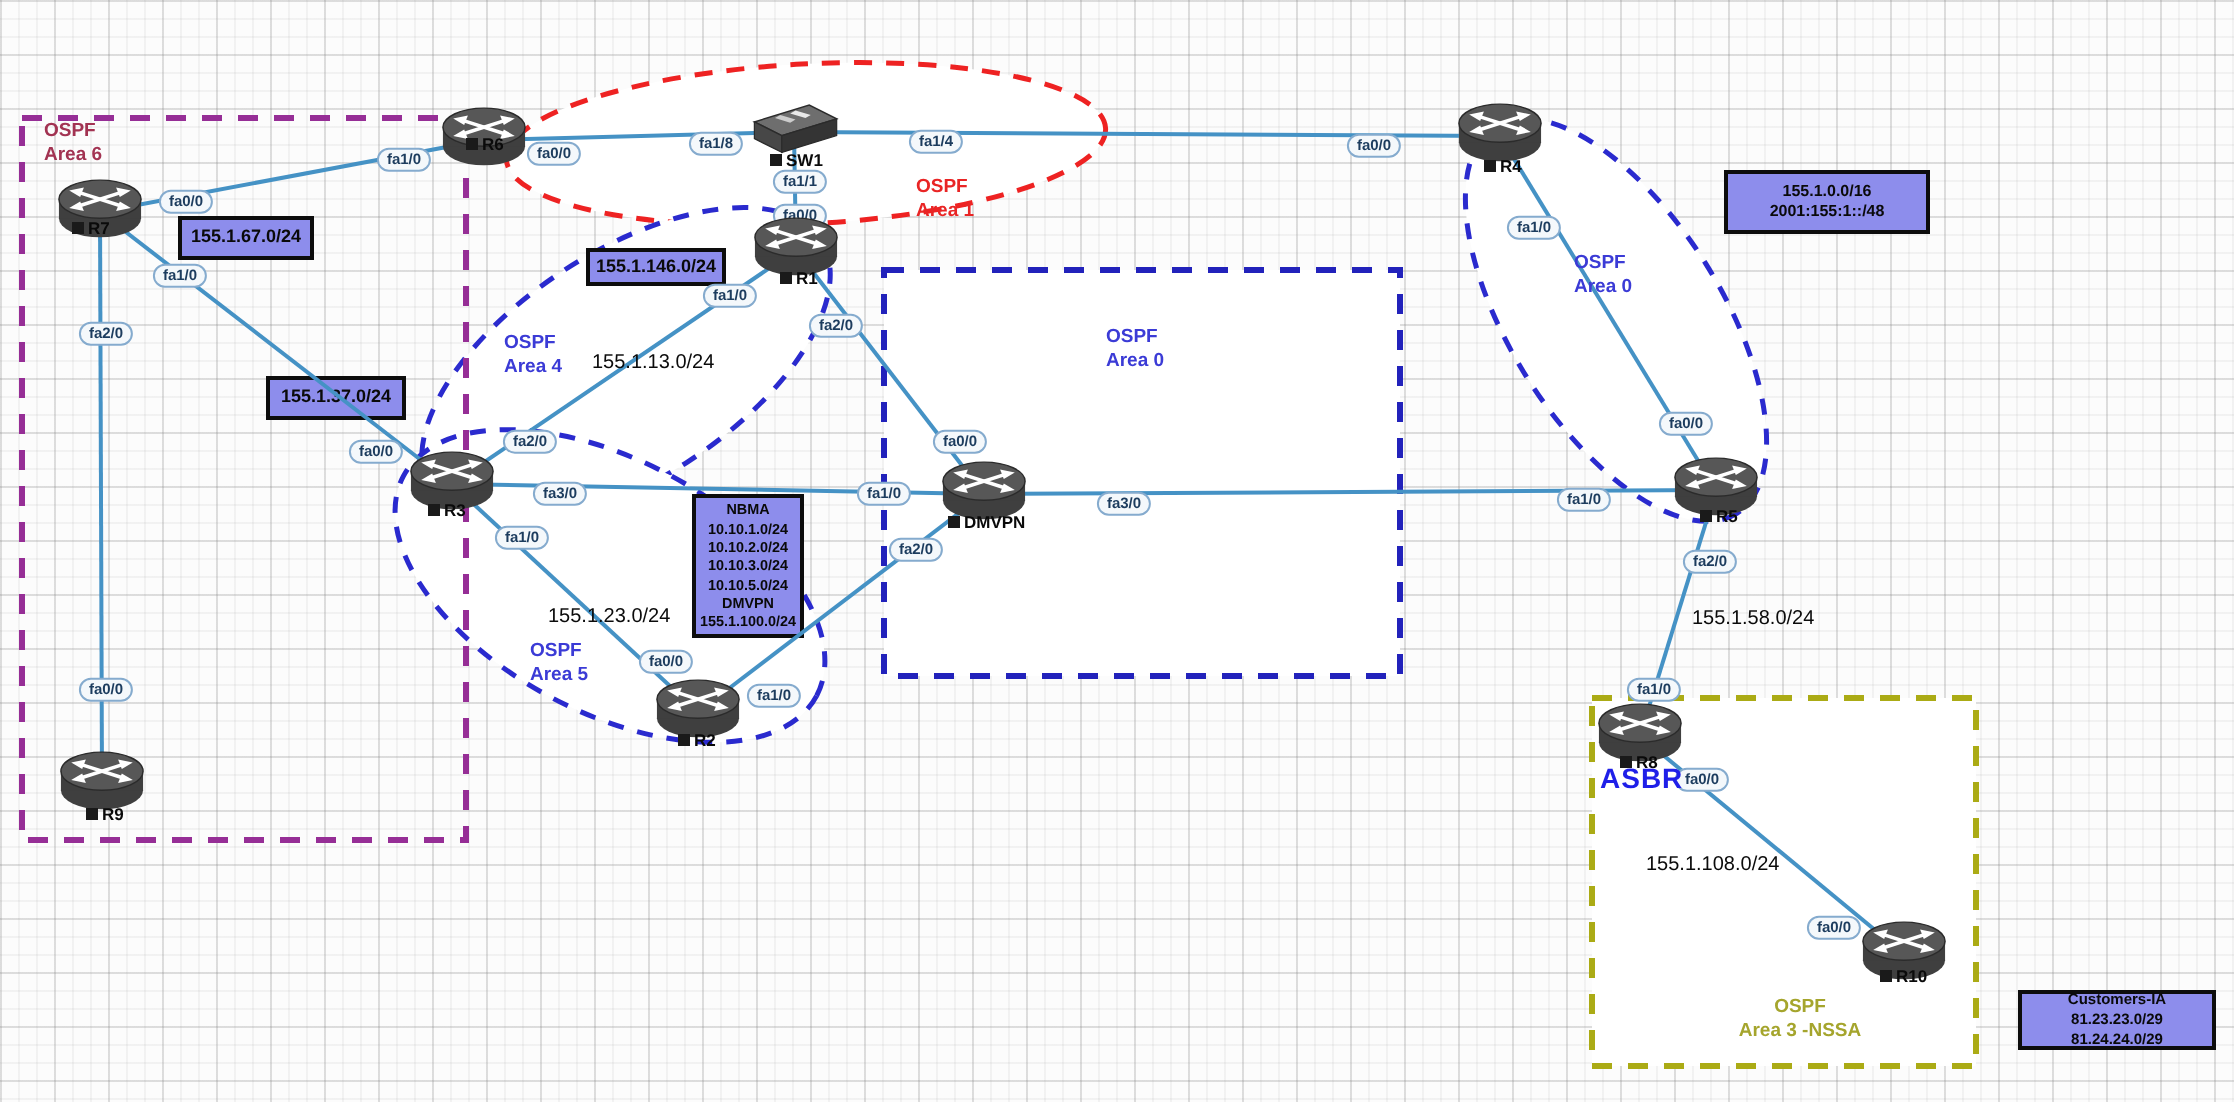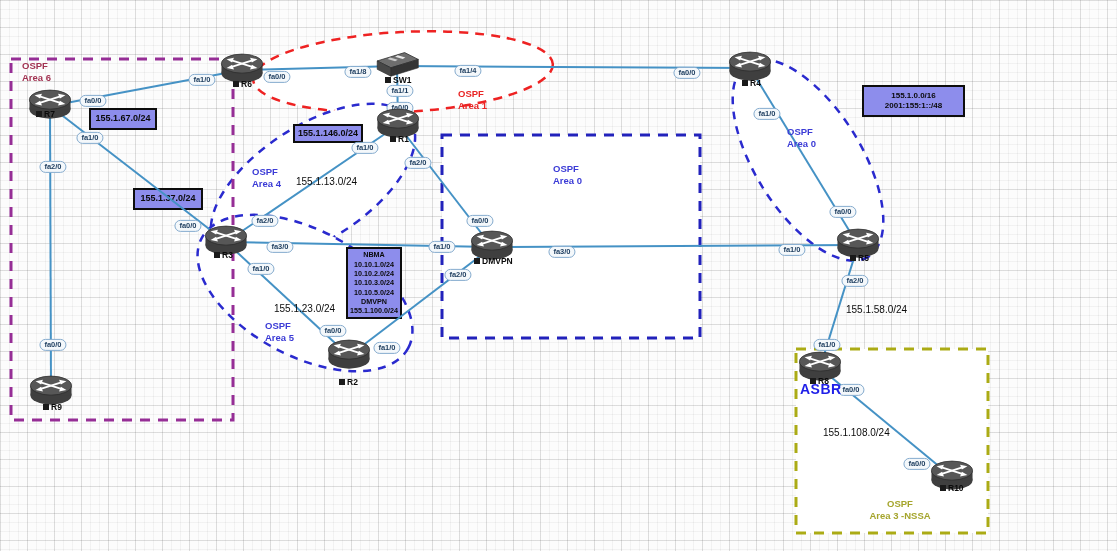--- a/index.html
+++ b/index.html
@@ -100,20 +100,25 @@
       </div>
       <div class="note net" style="left: 346px; top: 207px; width: 56px; height: 72px; font-size: 7.2px;">
         <div>NBMA</div>
         <div>10.10.1.0/24</div>
         <div>10.10.2.0/24</div>
         <div>10.10.3.0/24</div>
         <div>10.10.5.0/24</div>
         <div>DMVPN</div>
         <div>155.1.100.0/24</div>
       </div>
+      <div class="note net" style="left: 1009px; top: 455px; width: 99px; height: 30px; font-size: 7.5px;">
+        <div>Customers-IA</div>
+        <div>81.23.23.0/29</div>
+        <div>81.24.24.0/29</div>
+      </div>
     </div>
   <svg id="links-svg" class="layer" width="1117" height="551">
       <line x1="50" y1="106" x2="242" y2="70" stroke="#4592c5" stroke-width="2"></line>
       <line x1="50" y1="106" x2="226" y2="242" stroke="#4592c5" stroke-width="2"></line>
       <line x1="50" y1="106" x2="51" y2="392" stroke="#4592c5" stroke-width="2"></line>
       <line x1="242" y1="70" x2="397" y2="66" stroke="#4592c5" stroke-width="2"></line>
       <line x1="397" y1="66" x2="750" y2="68" stroke="#4592c5" stroke-width="2"></line>
       <line x1="397" y1="66" x2="398" y2="125" stroke="#4592c5" stroke-width="2"></line>
       <line x1="398" y1="125" x2="226" y2="242" stroke="#4592c5" stroke-width="2"></line>
       <line x1="398" y1="125" x2="492" y2="247" stroke="#4592c5" stroke-width="2"></line>
@@ -154,42 +159,42 @@
       <div class="iface" style="left: 843px; top: 212px; pointer-events: auto;">fa0/0</div>
       <div class="iface" style="left: 855px; top: 281px; pointer-events: auto;">fa2/0</div>
       <div class="iface" style="left: 827px; top: 345px; pointer-events: auto;">fa1/0</div>
       <div class="iface" style="left: 851px; top: 390px; pointer-events: auto;">fa0/0</div>
       <div class="iface" style="left: 917px; top: 464px; pointer-events: auto;">fa0/0</div>
       <div class="device" style="left: 28px; top: 87px; width: 44px; height: 34px; pointer-events: auto;"><svg width="44" height="34">
           <use href="#sym-router"></use>
         </svg><div class="dlabel" style="left: 8px; top: 22px;"><span class="sq"></span><span>R7</span></div></div>
       <div class="device" style="left: 220px; top: 51px; width: 44px; height: 34px; pointer-events: auto;"><svg width="44" height="34">
           <use href="#sym-router"></use>
-        </svg><div class="dlabel" style="left: 13px; top: 28px; text-align: center;"><span class="sq"></span><span>R6</span></div></div>
+        </svg><div class="dlabel" style="left: 13px; top: 16px; text-align: center;"><span class="sq"></span><span>R6</span></div></div>
       <div class="device" style="left: 372px; top: 48px; width: 50px; height: 32px; pointer-events: auto;"><svg width="50" height="32">
           <use href="#sym-switch"></use>
         </svg><div class="dlabel" style="left: 13px; top: 27px;"><span class="sq"></span><span>SW1</span></div></div>
       <div class="device" style="left: 728px; top: 49px; width: 44px; height: 34px; pointer-events: auto;"><svg width="44" height="34">
           <use href="#sym-router"></use>
         </svg><div class="dlabel" style="left: 14px; top: 29px;"><span class="sq"></span><span>R4</span></div></div>
       <div class="device" style="left: 376px; top: 106px; width: 44px; height: 34px; pointer-events: auto; text-decoration: underline;"><svg width="44" height="34">
           <use href="#sym-router"></use>
         </svg><div class="dlabel" style="left: 14px; top: 28px;"><span class="sq"></span><span>R1</span></div></div>
       <div class="device" style="left: 204px; top: 223px; width: 44px; height: 34px; pointer-events: auto;"><svg width="44" height="34">
           <use href="#sym-router"></use>
         </svg><div class="dlabel" style="left: 10px; top: 27px;"><span class="sq"></span><span>R3</span></div></div>
       <div class="device" style="left: 470px; top: 228px; width: 44px; height: 34px; pointer-events: auto;"><svg width="44" height="34">
           <use href="#sym-router"></use>
         </svg><div class="dlabel" style="left: 4px; top: 28px;"><span class="sq"></span><span>DMVPN</span></div></div>
       <div class="device" style="left: 836px; top: 226px; width: 44px; height: 34px; pointer-events: auto;"><svg width="44" height="34">
           <use href="#sym-router"></use>
         </svg><div class="dlabel" style="left: 14px; top: 27px;"><span class="sq"></span><span>R5</span></div></div>
       <div class="device" style="left: 327px; top: 337px; width: 44px; height: 34px; pointer-events: auto;"><svg width="44" height="34">
           <use href="#sym-router"></use>
-        </svg><div class="dlabel" style="left: 12px; top: 28px; margin-top: 12px;"><span class="sq"></span><span>R2</span></div></div>
+        </svg><div class="dlabel" style="left: 12px; top: 28px;"><span class="sq"></span><span>R2</span></div></div>
       <div class="device" style="left: 29px; top: 373px; width: 44px; height: 34px; pointer-events: auto;"><svg width="44" height="34">
           <use href="#sym-router"></use>
         </svg><div class="dlabel" style="left: 14px; top: 29px;"><span class="sq"></span><span>R9</span></div></div>
       <div class="device" style="left: 798px; top: 349px; width: 44px; height: 34px; pointer-events: auto;"><svg width="44" height="34">
           <use href="#sym-router"></use>
         </svg><div class="dlabel" style="left: 12px; top: 27px;"><span class="sq"></span><span>R8</span></div></div>
       <div class="device" style="left: 930px; top: 458px; width: 44px; height: 34px; pointer-events: auto;"><svg width="44" height="34">
           <use href="#sym-router"></use>
         </svg><div class="dlabel" style="left: 10px; top: 25px;"><span class="sq"></span><span>R10</span></div></div>
       <div class="txt area2" style="left: 22px; top: 60px; pointer-events: auto;">

